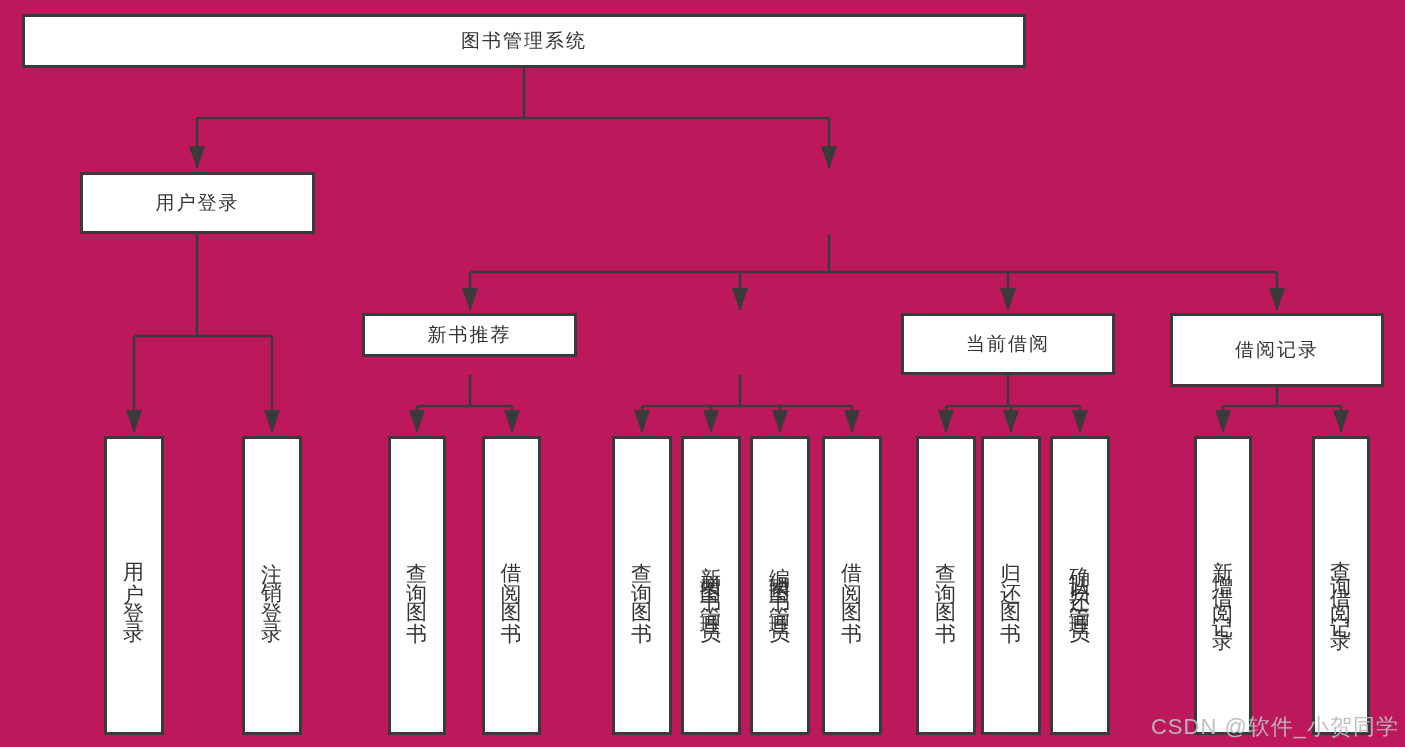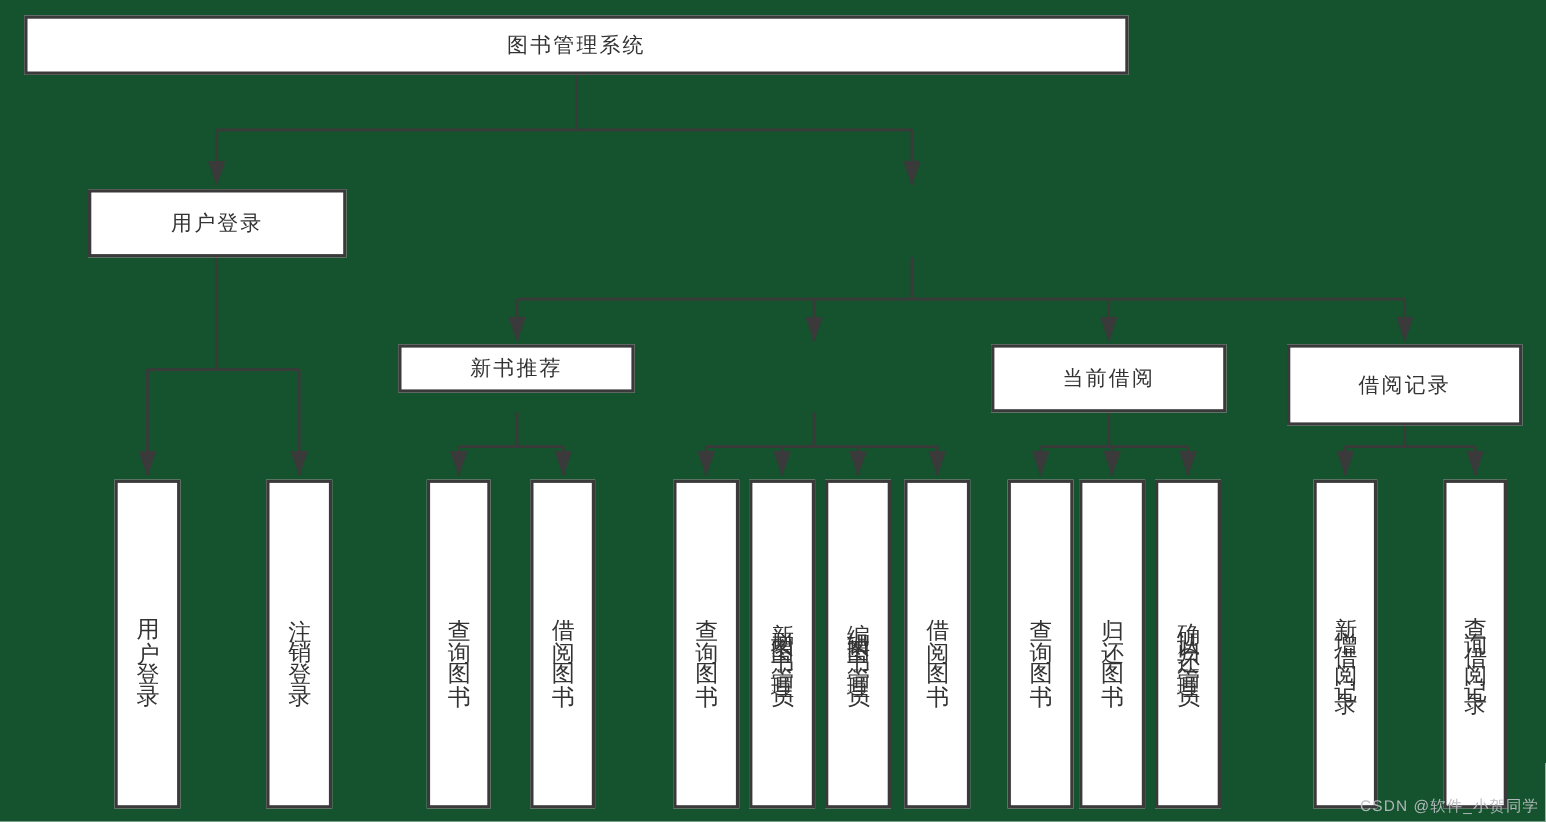--- a/index.html
+++ b/index.html
@@ -1,20 +1,20 @@
 <!DOCTYPE html>
 <html><head>
 <meta charset="utf-8">
 <style>
   html, body { margin: 0; padding: 0; background: #ffffff; }
   #stage {
     position: relative;
     width: 1405px;
     height: 747px;
-    background: #14532d;
+    background: #be185d;
     font-family: "Liberation Sans", sans-serif;
     overflow: hidden;
   }
   #wires { position: absolute; left: 0; top: 0; }
   .node {
     position: absolute;
     box-sizing: border-box;
     border: 3px solid #3a3a3a;
     background: #ffffff;
     display: flex;
@@ -32,21 +32,21 @@
     writing-mode: vertical-rl;
     text-orientation: mixed;
     font-size: 21px;
     color: #333333;
     line-height: 1;
   }
   #watermark {
     position: absolute;
     right: 6px;
     bottom: 5px;
-    font-size: 14px;
+    font-size: 22px;
     color: rgba(185, 188, 193, 0.95);
     letter-spacing: 1px;
     white-space: nowrap;
     z-index: 5;
   }
 </style>
 </head>
 <body>
 
 <div id="stage">

